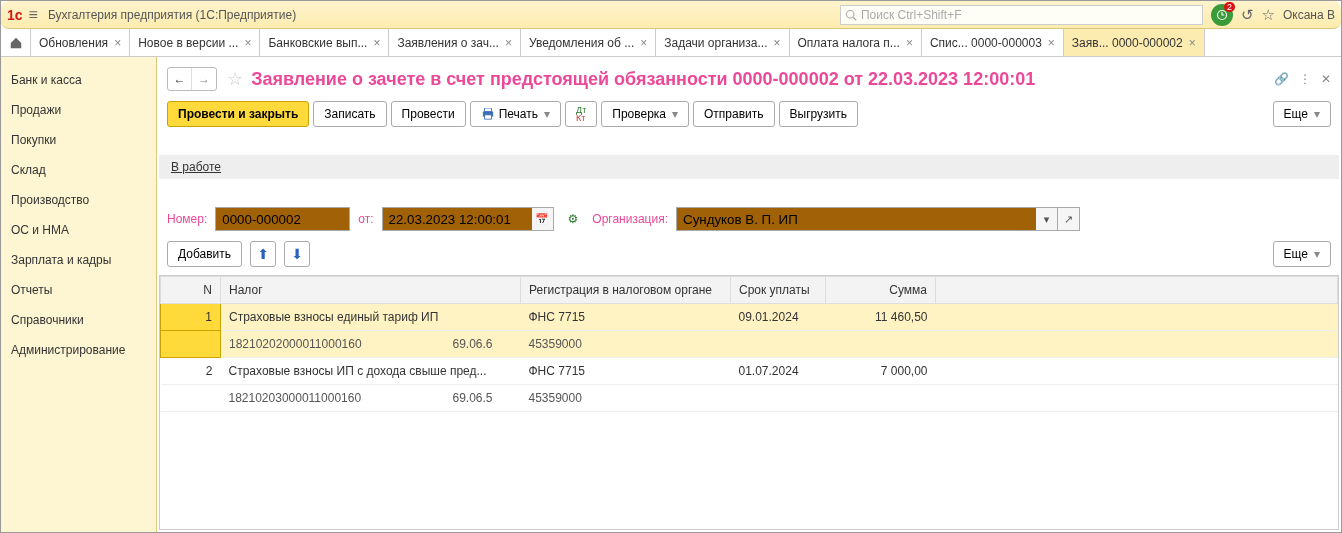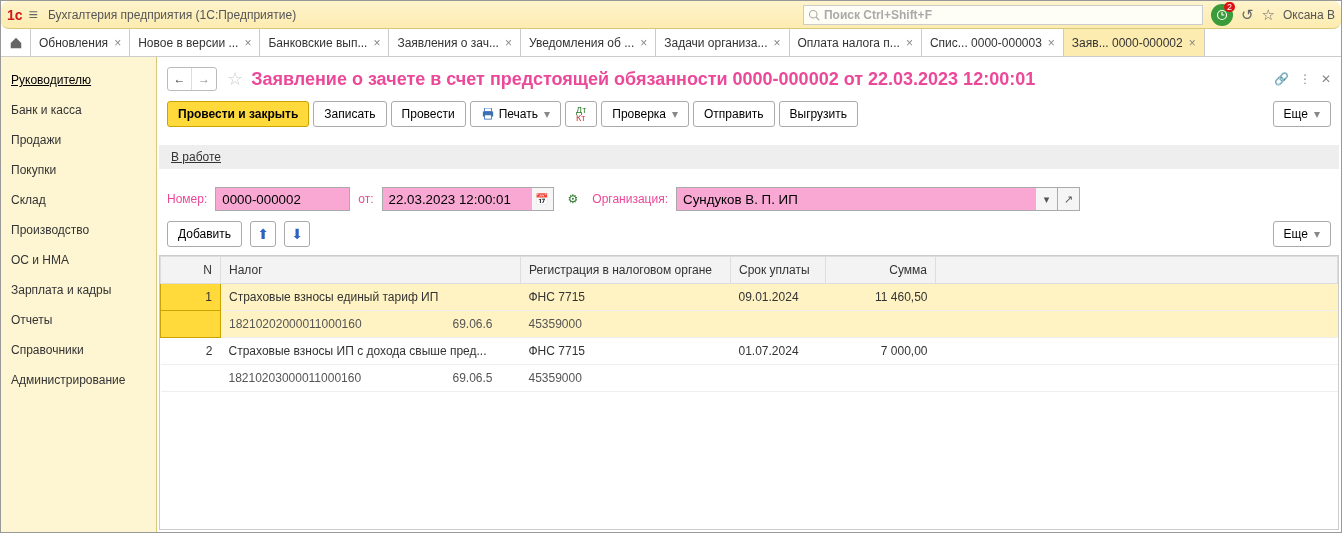--- a/index.html
+++ b/index.html
@@ -3,21 +3,21 @@
 <meta charset="utf-8">
 <style>
 * { box-sizing: border-box; margin: 0; padding: 0; font-family: Arial, sans-serif; }
 body { width: 1342px; height: 533px; background: #fff; font-size: 12px; color: #333; overflow: hidden; border: 1px solid #999; }
 
 
 .titlebar { height: 28px; background: linear-gradient(#fef4cc, #fdecb0); display: flex; align-items: center; padding: 0 6px; border-bottom: 1px solid #d9c97a; border-radius: 8px; }
 .logo1c { color: #d11919; font-weight: bold; font-size: 14px; margin-right: 6px; }
 .burger { color: #666; font-size: 16px; margin-right: 10px; cursor: pointer; }
 .apptitle { color: #555; flex: 0 0 auto; }
-.searchbox { margin-left: auto; width: 400px; height: 20px; border: 1px solid #ccc; background: #fffef6; display: flex; align-items: center; padding: 0 4px; color: #aaa; font-weight: bold; }
+.searchbox { margin-left: auto; width: 363px; height: 20px; border: 1px solid #ccc; background: #fffef6; display: flex; align-items: center; padding: 0 4px; color: #aaa; }
 .searchbox svg { margin-right: 4px; }
 .notif { width: 22px; height: 22px; border-radius: 11px; background: #3a9b3a; margin-left: 8px; position: relative; display: flex; align-items: center; justify-content: center; }
 .notif-badge { position: absolute; top: -2px; right: -2px; background: #d11; color: #fff; font-size: 9px; border-radius: 6px; padding: 0 3px; }
 .hist, .star { margin-left: 8px; color: #666; font-size: 15px; cursor: pointer; }
 .username { margin-left: 8px; color: #555; }
 
 
 .tabsbar { height: 28px; background: #fff; display: flex; align-items: stretch; border-bottom: 1px solid #ccc; }
 .hometab { width: 30px; display: flex; align-items: center; justify-content: center; border-right: 1px solid #ccc; cursor: pointer; }
 .tab { padding: 0 8px; display: flex; align-items: center; border-right: 1px solid #ccc; cursor: pointer; max-width: 160px; white-space: nowrap; overflow: hidden; }
@@ -46,27 +46,27 @@
 .toolbar { display: flex; align-items: center; gap: 4px; padding: 4px 10px 10px 10px; }
 .btn { height: 26px; padding: 0 10px; border: 1px solid #aaa; border-radius: 3px; background: #fff; cursor: pointer; display: flex; align-items: center; gap: 4px; font-size: 12px; }
 .btn.primary { background: #ffda3a; border-color: #c9a400; font-weight: bold; }
 .btn .drop { color: #888; margin-left: 2px; }
 .dtkt { font-size: 9px; line-height: 8px; text-align: left; }
 .dtkt .d { color: #2a7a2a; }
 .dtkt .k { color: #c33; }
 .spacer { flex: 1; }
 
 
-.statusstrip { background: #eee; padding: 5px 12px; margin: 8px 2px; }
+.statusstrip { background: #eee; padding: 5px 12px; margin: 18px 2px; }
 .statusstrip a { color: #333; text-decoration: underline; cursor: pointer; }
 
 
 .formrow { display: flex; align-items: center; gap: 8px; padding: 10px 10px; }
 .formrow label { color: #ec4899; }
-.input { height: 24px; border: 1px solid #aaa; padding: 0 6px; background: #f9a8d4; }
+.input { height: 24px; border: 1px solid #aaa; padding: 0 6px; background: #a16207; }
 .inputgroup { display: flex; align-items: stretch; }
 .inputgroup .input { border-right: none; }
 .inputbtn { width: 22px; border: 1px solid #aaa; border-left: none; background: #f5f5f5; display: flex; align-items: center; justify-content: center; cursor: pointer; font-size: 11px; color: #555; }
 .gearico { color: #2a7a2a; margin-left: 6px; cursor: pointer; }
 
 
 .addbar { display: flex; align-items: center; gap: 8px; padding: 0 10px 8px 10px; }
 .arrowbtn { width: 26px; height: 26px; border: 1px solid #aaa; border-radius: 3px; display: flex; align-items: center; justify-content: center; cursor: pointer; color: #2a63c0; font-size: 14px; background: #fff; }
 
 
@@ -151,21 +151,20 @@
       <div class="tab active">
         <span>Заяв... 0000-000002</span>
         <span class="close">×</span>
       </div>
     </div>
 </div>
 
 <div class="layout">
 
   <div class="sidebar" id="sidebar">
-      <div class="active">Руководителю</div>
       <div>Банк и касса</div>
       <div>Продажи</div>
       <div>Покупки</div>
       <div>Склад</div>
       <div>Производство</div>
       <div>ОС и НМА</div>
       <div>Зарплата и кадры</div>
       <div>Отчеты</div>
       <div>Справочники</div>
       <div>Администрирование</div>

